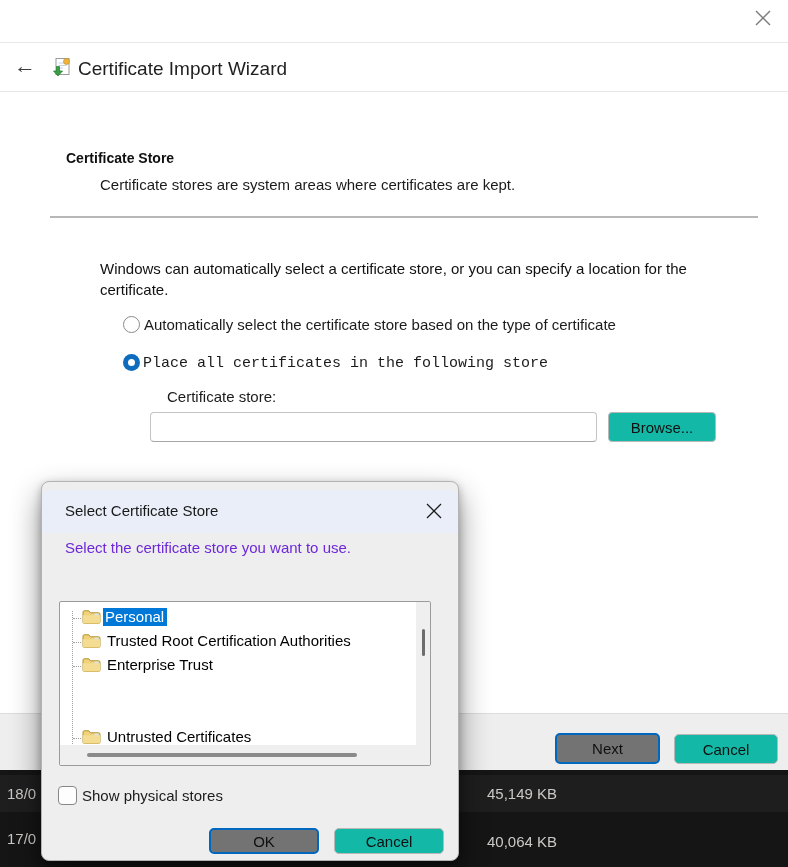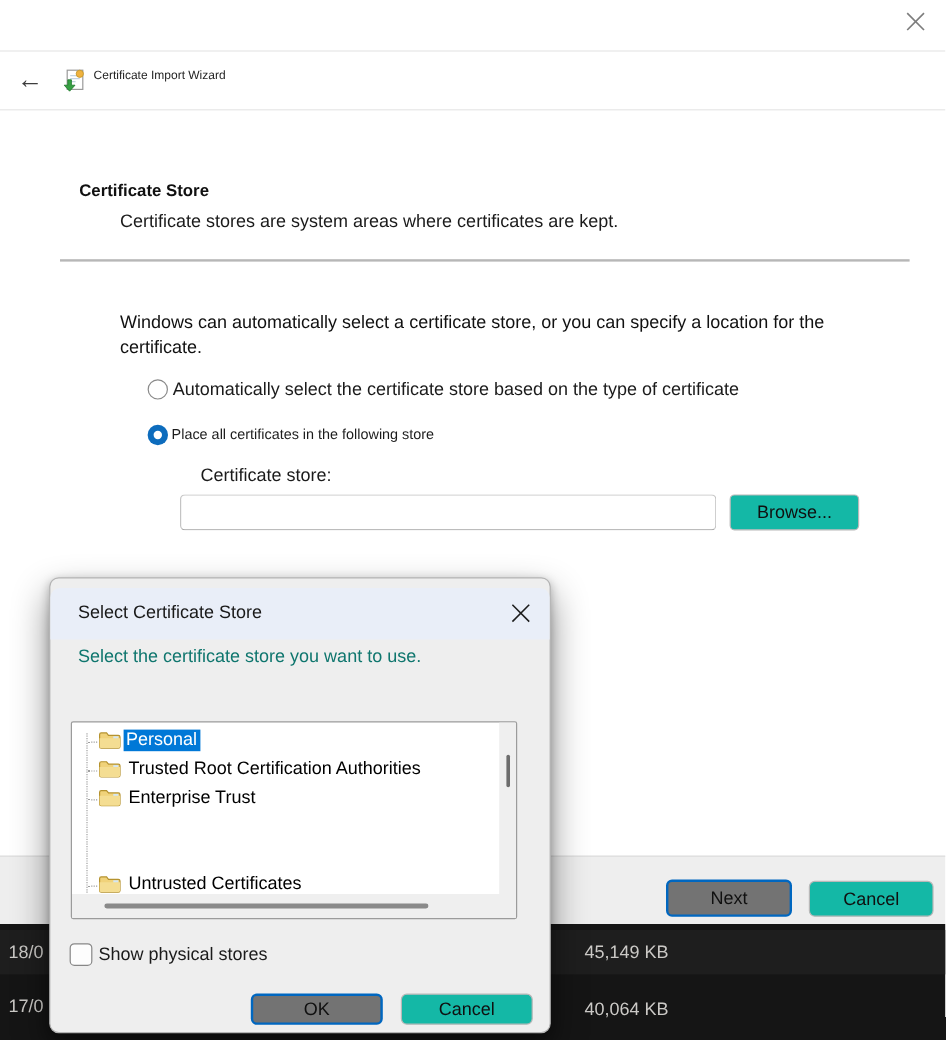--- a/index.html
+++ b/index.html
@@ -7,32 +7,32 @@
   .screen {
     position:relative; width:788px; height:867px; overflow:hidden;
     font-family:"Liberation Sans", sans-serif; color:#1b1b1b; background:#fff;
   }
   
   .titlebar { position:absolute; left:0; top:0; width:788px; height:43px; background:#fff; border-bottom:1px solid #e7e7e7; }
   .win-close { position:absolute; right:16px; top:9px; width:18px; height:18px; cursor:default; }
   .header { position:absolute; left:0; top:44px; width:788px; height:48px; background:#fff; border-bottom:1px solid #e7e7e7; }
   .back-arrow { position:absolute; left:14px; top:8px; font-size:22px; color:#3d3d3d; line-height:28px; }
   .cert-icon { position:absolute; left:51px; top:13px; width:21px; height:21px; }
-  .header-title { position:absolute; left:78px; top:14px; font-size:10px; color:#1f1f1f; }
+  .header-title { position:absolute; left:78px; top:14px; font-size:19px; color:#1f1f1f; }
   
   .page-heading { position:absolute; left:66px; top:150px; font-size:14px; font-weight:bold; color:#101010; }
   .page-sub { position:absolute; left:100px; top:176px; font-size:15px; color:#1b1b1b; }
   .divider { position:absolute; left:50px; top:216px; width:708px; height:2px; background:#b7b7b7; }
   .intro { position:absolute; left:100px; top:258px; width:632px; font-size:15px; line-height:21px; color:#111; }
   .radio { position:absolute; width:17px; height:17px; border-radius:50%; }
   .radio.unchecked { left:123px; top:316px; border:1px solid #8a8a8a; background:#fff; }
   .radio.checked { left:123px; top:354px; background:#0d6cbd; }
   .radio.checked::after { content:""; position:absolute; left:5px; top:5px; width:7px; height:7px; border-radius:50%; background:#fff; }
   .radio-label1 { position:absolute; left:144px; top:316px; font-size:15px; }
-  .radio-label2 { position:absolute; left:143px; top:355px; font-size:12px; }
+  .radio-label2 { position:absolute; left:143px; top:355px; font-size:15px;font-family:Liberation Mono, monospace; }
   .store-label { position:absolute; left:167px; top:388px; font-size:15px; }
   .store-input { position:absolute; left:150px; top:412px; width:447px; height:30px; border:1px solid #c4c4c4; border-bottom-color:#a6a6a6; border-radius:4px; background:#fff; font-size:15px; padding:0 8px; outline:none; }
   .btn { position:absolute; display:flex; align-items:center; justify-content:center; font-size:15px; color:#101010; border-radius:5px; cursor:default; }
   .btn.plain { background:#14b8a6; border:1px solid #b8b8b8; }
   .btn.primary { background:#737373; border:2px solid #0067c0; }
   .browse-btn { left:608px; top:412px; width:108px; height:30px; border-radius:4px; }
   
   .footer { position:absolute; left:0; top:713px; width:788px; height:57px; background:#eeeeee; border-top:1px solid #dcdcdc; }
   .next-btn { left:555px; top:19px; width:105px; height:31px; }
   .wiz-cancel-btn { left:674px; top:20px; width:104px; height:30px; }
@@ -41,21 +41,21 @@
   .darkrow1 { position:absolute; left:0; top:5px; width:788px; height:37px; background:#1e1e1e; }
   .dk-date1 { position:absolute; left:7px; top:15px; }
   .dk-size1 { position:absolute; left:487px; top:15px; }
   .dk-date2 { position:absolute; left:7px; top:60px; }
   .dk-size2 { position:absolute; left:487px; top:63px; }
   
   .dialog { position:absolute; left:41px; top:481px; width:418px; height:380px; background:#eeeeee; border:1px solid #b3b3b3; border-radius:8px; box-shadow:0 14px 30px rgba(0,0,0,.45), 0 3px 8px rgba(0,0,0,.25); }
   .dlg-titlebar { position:absolute; left:0; top:8px; width:100%; height:43px; background:#e9eef8; border-radius:8px 8px 0 0; }
   .dlg-title { position:absolute; left:23px; top:12px; font-size:15px; color:#191919; }
   .dlg-close { position:absolute; right:15px; top:12px; width:18px; height:18px; cursor:default; }
-  .dlg-instruction { position:absolute; left:23px; top:57px; font-size:15px; color:#0f766e; }
+  .dlg-instruction { position:absolute; left:23px; top:57px; font-size:15px; color:#6d28d9; }
   .listbox { position:absolute; left:17px; top:119px; width:372px; height:165px; background:#fff; border:1px solid #9b9b9b; border-radius:2px; overflow:hidden; }
   .tree { position:absolute; left:0; top:0; width:100%; height:100%; }
   .tree-vline { position:absolute; left:12px; top:9px; width:0; height:133px; border-left:1px dotted #9f9f9f; }
   .store-row { position:absolute; left:0; width:366px; height:24px; }
   .tree-stub { position:absolute; left:13px; top:12px; width:8px; height:0; border-top:1px dotted #9f9f9f; }
   .folder { position:absolute; left:22px; top:3px; width:19px; height:16px; }
   .store-item-label { position:absolute; left:45px; top:2px; font-size:15px; color:#000; white-space:nowrap; padding:0 3px 1px 2px; }
   .store-item-label.selected { left:43px; background:#0078d7; color:#fff; }
   .vtrack { position:absolute; right:0; top:0; width:14px; height:143px; background:#efefef; }
   .vthumb { position:absolute; right:5px; top:27px; width:3px; height:27px; background:#6d6d6d; border-radius:2px; }

